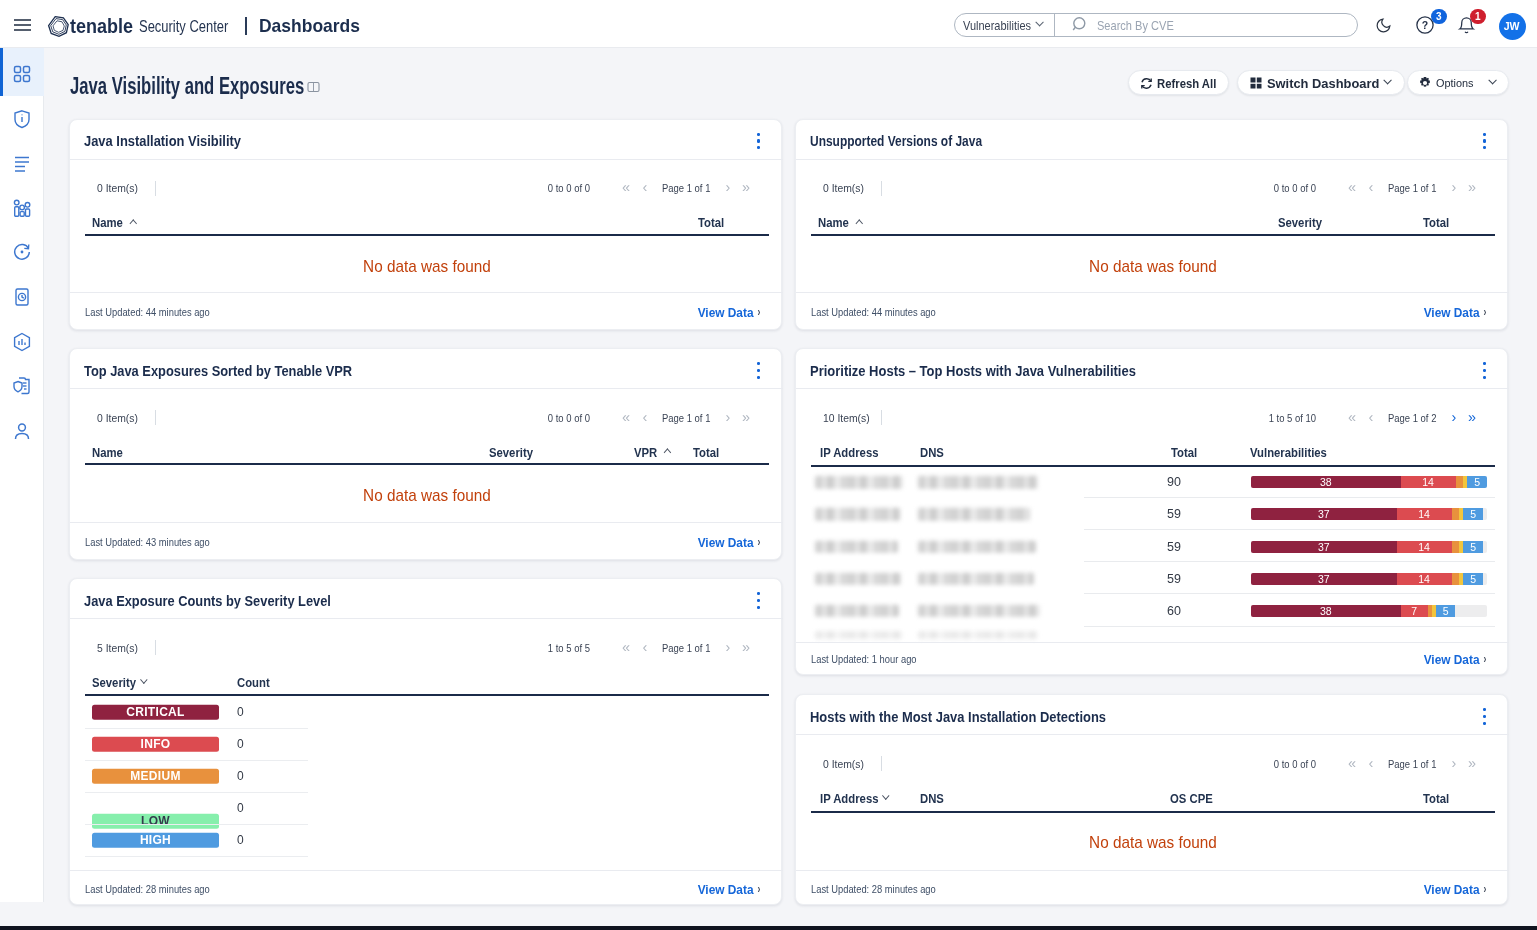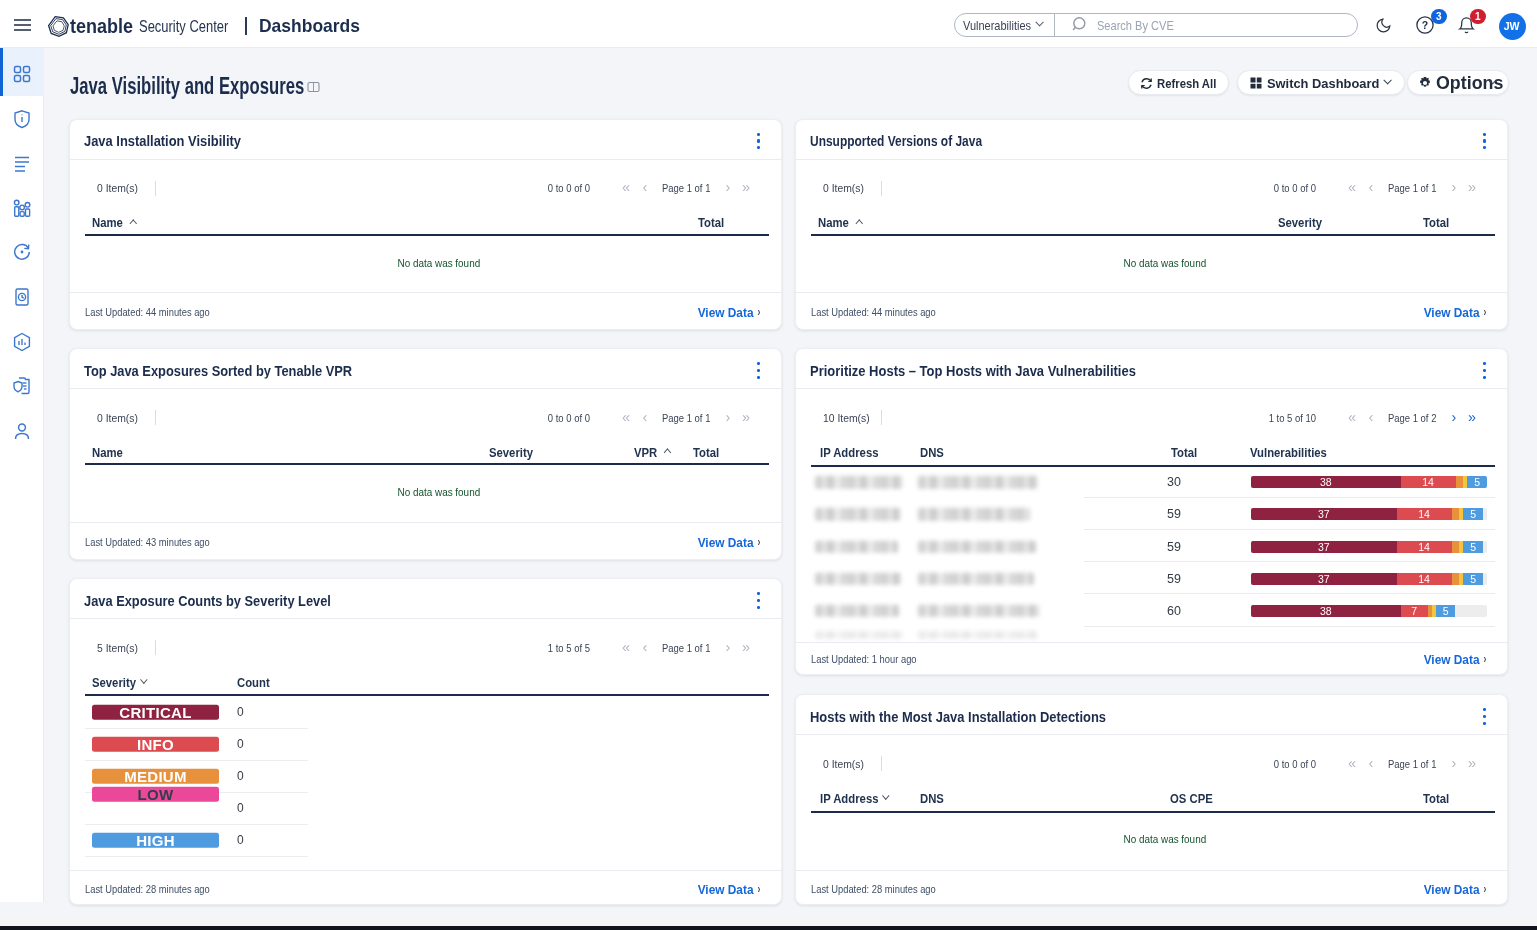--- a/index.html
+++ b/index.html
@@ -21,30 +21,30 @@
 .kebab i{display:block;width:3.4px;height:3.4px;border-radius:1.2px;background:#1465d8;margin-bottom:3.4px}
 .hline{position:absolute;left:0;height:1px;background:#e9ebf0}
 .items{position:absolute;left:27px;top:68.5px;font-size:11.5px;color:#3a4354;transform:translate(0,-50%) scaleX(.9);transform-origin:0 50%}
 .isep{position:absolute;left:84.6px;top:61px;width:1px;height:15px;background:#d8dde3}
 .range{position:absolute;top:68.5px;font-size:11px;color:#3a4354;transform:translate(0,-50%) scaleX(.86);transform-origin:100% 50%}
 .pgarr{position:absolute;top:68.5px;font-size:14.5px;color:#b0b7c1;transform:translate(-50%,-54%)}
 .pgarr.on{color:#1467d8}
 .pagetx{position:absolute;top:68.5px;font-size:11px;color:#3a4354;transform:translate(0,-50%) scaleX(.86);transform-origin:0 50%}
 .th{position:absolute;top:102.5px;font-size:13px;font-weight:bold;color:#22334f;white-space:nowrap;transform:translate(0,-50%) scaleX(.87);transform-origin:0 50%}
 .dkline{position:absolute;left:15px;width:684px;height:2px;background:#1b2b49}
-.nodata{position:absolute;left:12px;width:713px;text-align:center;font-size:11px;color:#14532d}
+.nodata{position:absolute;left:0;width:713px;text-align:center;font-size:17px;color:#c2410c}
 .nodata span{display:inline-block;transform:scaleX(.9)}
 .lastupd{position:absolute;left:15px;font-size:11px;color:#3e4e66;transform:translate(0,-50%) scaleX(.85);transform-origin:0 50%}
 .viewdata{position:absolute;right:27px;font-size:13.5px;font-weight:bold;color:#1667d9;transform:translate(0,-50%) scaleX(.88);transform-origin:100% 50%}
 .vchev{position:absolute;left:687px;font-size:12px;color:#4a5261;font-weight:bold;transform:translate(0,-52%) scaleX(.72)}
 .chevup,.chevdn{display:inline-block;width:6px;height:6px;border-left:1.6px solid #4a5261;border-bottom:1.6px solid #4a5261;vertical-align:middle}
 .chevup{transform:rotate(135deg) translate(-1px,-1px)}
 .chevdn{transform:rotate(-45deg) translate(1px,-3px)}
 
-.sbadge{position:absolute;left:22px;width:127px;height:14.5px;border-radius:2.5px;color:#fff;font-size:15px;font-weight:bold;text-align:center;line-height:15px;letter-spacing:.3px;transform:translate(0,-50%)}
+.sbadge{position:absolute;left:22px;width:127px;height:14.5px;border-radius:2.5px;color:#fff;font-size:12px;font-weight:bold;text-align:center;line-height:15px;letter-spacing:.3px;transform:translate(0,-50%)}
 .cnt0{position:absolute;left:167px;font-size:12px;color:#333a46;transform:translate(0,-50%)}
 .shortline{position:absolute;left:15px;width:223px;height:1px;background:#ebedf0}
 
 .bar{position:absolute;left:455px;width:236px;height:12px;background:#ededee;border-radius:2px;overflow:hidden;display:flex;transform:translate(0,-50%)}
 .bar i{display:block;height:12px;font-style:normal;color:#fff;font-size:10.5px;text-align:center;line-height:12.5px}
 .rowline{position:absolute;left:288px;width:411px;height:1px;background:#e9ebee}
 .redact{position:absolute;height:12.5px;border-radius:2px;filter:blur(1.9px);transform:translate(0,-50%);background:repeating-linear-gradient(90deg,#d2d2d2 0 7px,#e3e3e3 7px 12px,#cdcdcd 12px 19px,#e9e9e9 19px 26px,#d7d7d7 26px 33px)}
 .tnum{position:absolute;left:371px;font-size:12.5px;color:#333a46;transform:translate(0,-50%)}
 
 #blackbar{position:absolute;left:0;top:926px;width:1537px;height:4px;background:#10141f}
@@ -182,21 +182,21 @@
     <rect x="0.5" y="6.8" width="5" height="4.7"></rect>
       <rect x="6.8" y="6.8" width="4.7" height="4.7"></rect>
   </svg>
   <span class="abs tx" style="left:1267px;top:83px;font-size:13px;font-weight:bold;color:#222c3d;transform:translate(0,-50%) scaleX(.99)">Switch Dashboard</span>
   <span class="abs chevdn" style="left:1386px;top:80px;border-color:#3a4453"></span>
   <div class="abs" style="left:1406.5px;top:70px;width:102px;height:25px;background:#fff;border:1px solid #e7eaef;border-radius:12.5px;box-shadow:0 1px 2px rgba(16,24,40,.08)"></div>
   <svg class="abs" style="left:1418px;top:76px" width="14" height="14" viewBox="0 0 24 24" fill="#222c3d">
     <path d="M12 1.5 l2 .3 .8 2.6 2.4-1.2 1.5 1.5-1.2 2.4 2.6.8 .3 2 -.3 2-2.6.8 1.2 2.4-1.5 1.5-2.4-1.2-.8 2.6-2 .3-2-.3-.8-2.6-2.4 1.2-1.5-1.5 1.2-2.4-2.6-.8-.3-2 .3-2 2.6-.8-1.2-2.4 1.5-1.5 2.4 1.2 .8-2.6z"></path>
     <circle cx="12" cy="12" r="3.6" fill="#fff"></circle>
   </svg>
-  <span class="abs tx" style="left:1436px;top:83px;font-size:18px;font-weight:bold;color:#222c3d;transform:translate(0,-50%) scaleX(.99)">Options</span>
+  <span class="abs tx" style="left:1436px;top:83px;font-size:11px;font-weight:normal;color:#222c3d;transform:translate(0,-50%) scaleX(.99)">Options</span>
   <span class="abs chevdn" style="left:1491px;top:80px;border-color:#3a4453"></span>
 
   <div class="card" style="left:69px;top:118.5px;height:211.5px">
     <span class="ct" style="transform:translate(0,-50%) scaleX(.861)">Java Installation Visibility</span>
     <div class="kebab">
         <i></i>
         <i></i>
         <i></i>
       </div>
     <div class="hline" style="top:39px;width:713px"></div>
@@ -290,21 +290,21 @@
     <span class="pgarr on" style="left:658px">›</span>
       <span class="pgarr on" style="left:676px">»</span>
     <span class="th" style="left:24px">IP Address</span>
     <span class="th" style="left:124px">DNS</span>
     <span class="th" style="left:375px">Total</span>
     <span class="th" style="left:454px">Vulnerabilities</span>
     <div class="dkline" style="top:115.5px"></div>
 
     <div class="redact" style="left:19px;top:133px;width:88px"></div>
     <div class="redact" style="left:122px;top:133px;width:120px"></div>
-    <span class="tnum" style="top:133px">30</span>
+    <span class="tnum" style="top:133px">90</span>
     <div class="bar" style="top:133px">
         <i style="width:149.5px;background:#8f2240">38</i>
         <i style="width:55.1px;background:#dc4b50">14</i>
         <i style="width:7.9px;background:#e8913d"></i>
         <i style="width:3.9px;background:#f2c53d"></i>
         <i style="width:19.6px;background:#4f9be0">5</i>
       </div>
     <div class="rowline" style="top:147.5px"></div>
     <div class="redact" style="left:19px;top:165.3px;width:85px"></div>
     <div class="redact" style="left:122px;top:165.3px;width:112px"></div>
@@ -379,21 +379,21 @@
     <div class="dkline" style="top:115px"></div>
     <div class="sbadge" style="top:133px;background:#8f2240">CRITICAL</div>
       <span class="cnt0" style="top:133px">0</span>
     <div class="shortline" style="top:149px"></div>
     <div class="sbadge" style="top:165px;background:#dc4b50">INFO</div>
       <span class="cnt0" style="top:165px">0</span>
     <div class="shortline" style="top:181px"></div>
     <div class="sbadge" style="top:197px;background:#e8913d">MEDIUM</div>
       <span class="cnt0" style="top:197px">0</span>
     <div class="shortline" style="top:213px"></div>
-    <div class="sbadge" style="top:215px;background:#ec4899;color:#333c4c">LOW</div>
+    <div class="sbadge" style="top:242px;background:#86efac;color:#333c4c">LOW</div>
       <span class="cnt0" style="top:229px">0</span>
     <div class="shortline" style="top:245px"></div>
     <div class="sbadge" style="top:261px;background:#4f9be0">HIGH</div>
       <span class="cnt0" style="top:261px">0</span>
     <div class="shortline" style="top:277px"></div>
     <div class="hline" style="top:291px;width:713px"></div>
     <span class="lastupd" style="top:309.5px">Last Updated: 28 minutes ago</span>
     <span class="viewdata" style="top:309.5px">View Data</span>
     <span class="vchev" style="top:309.5px">›</span>
   </div>

